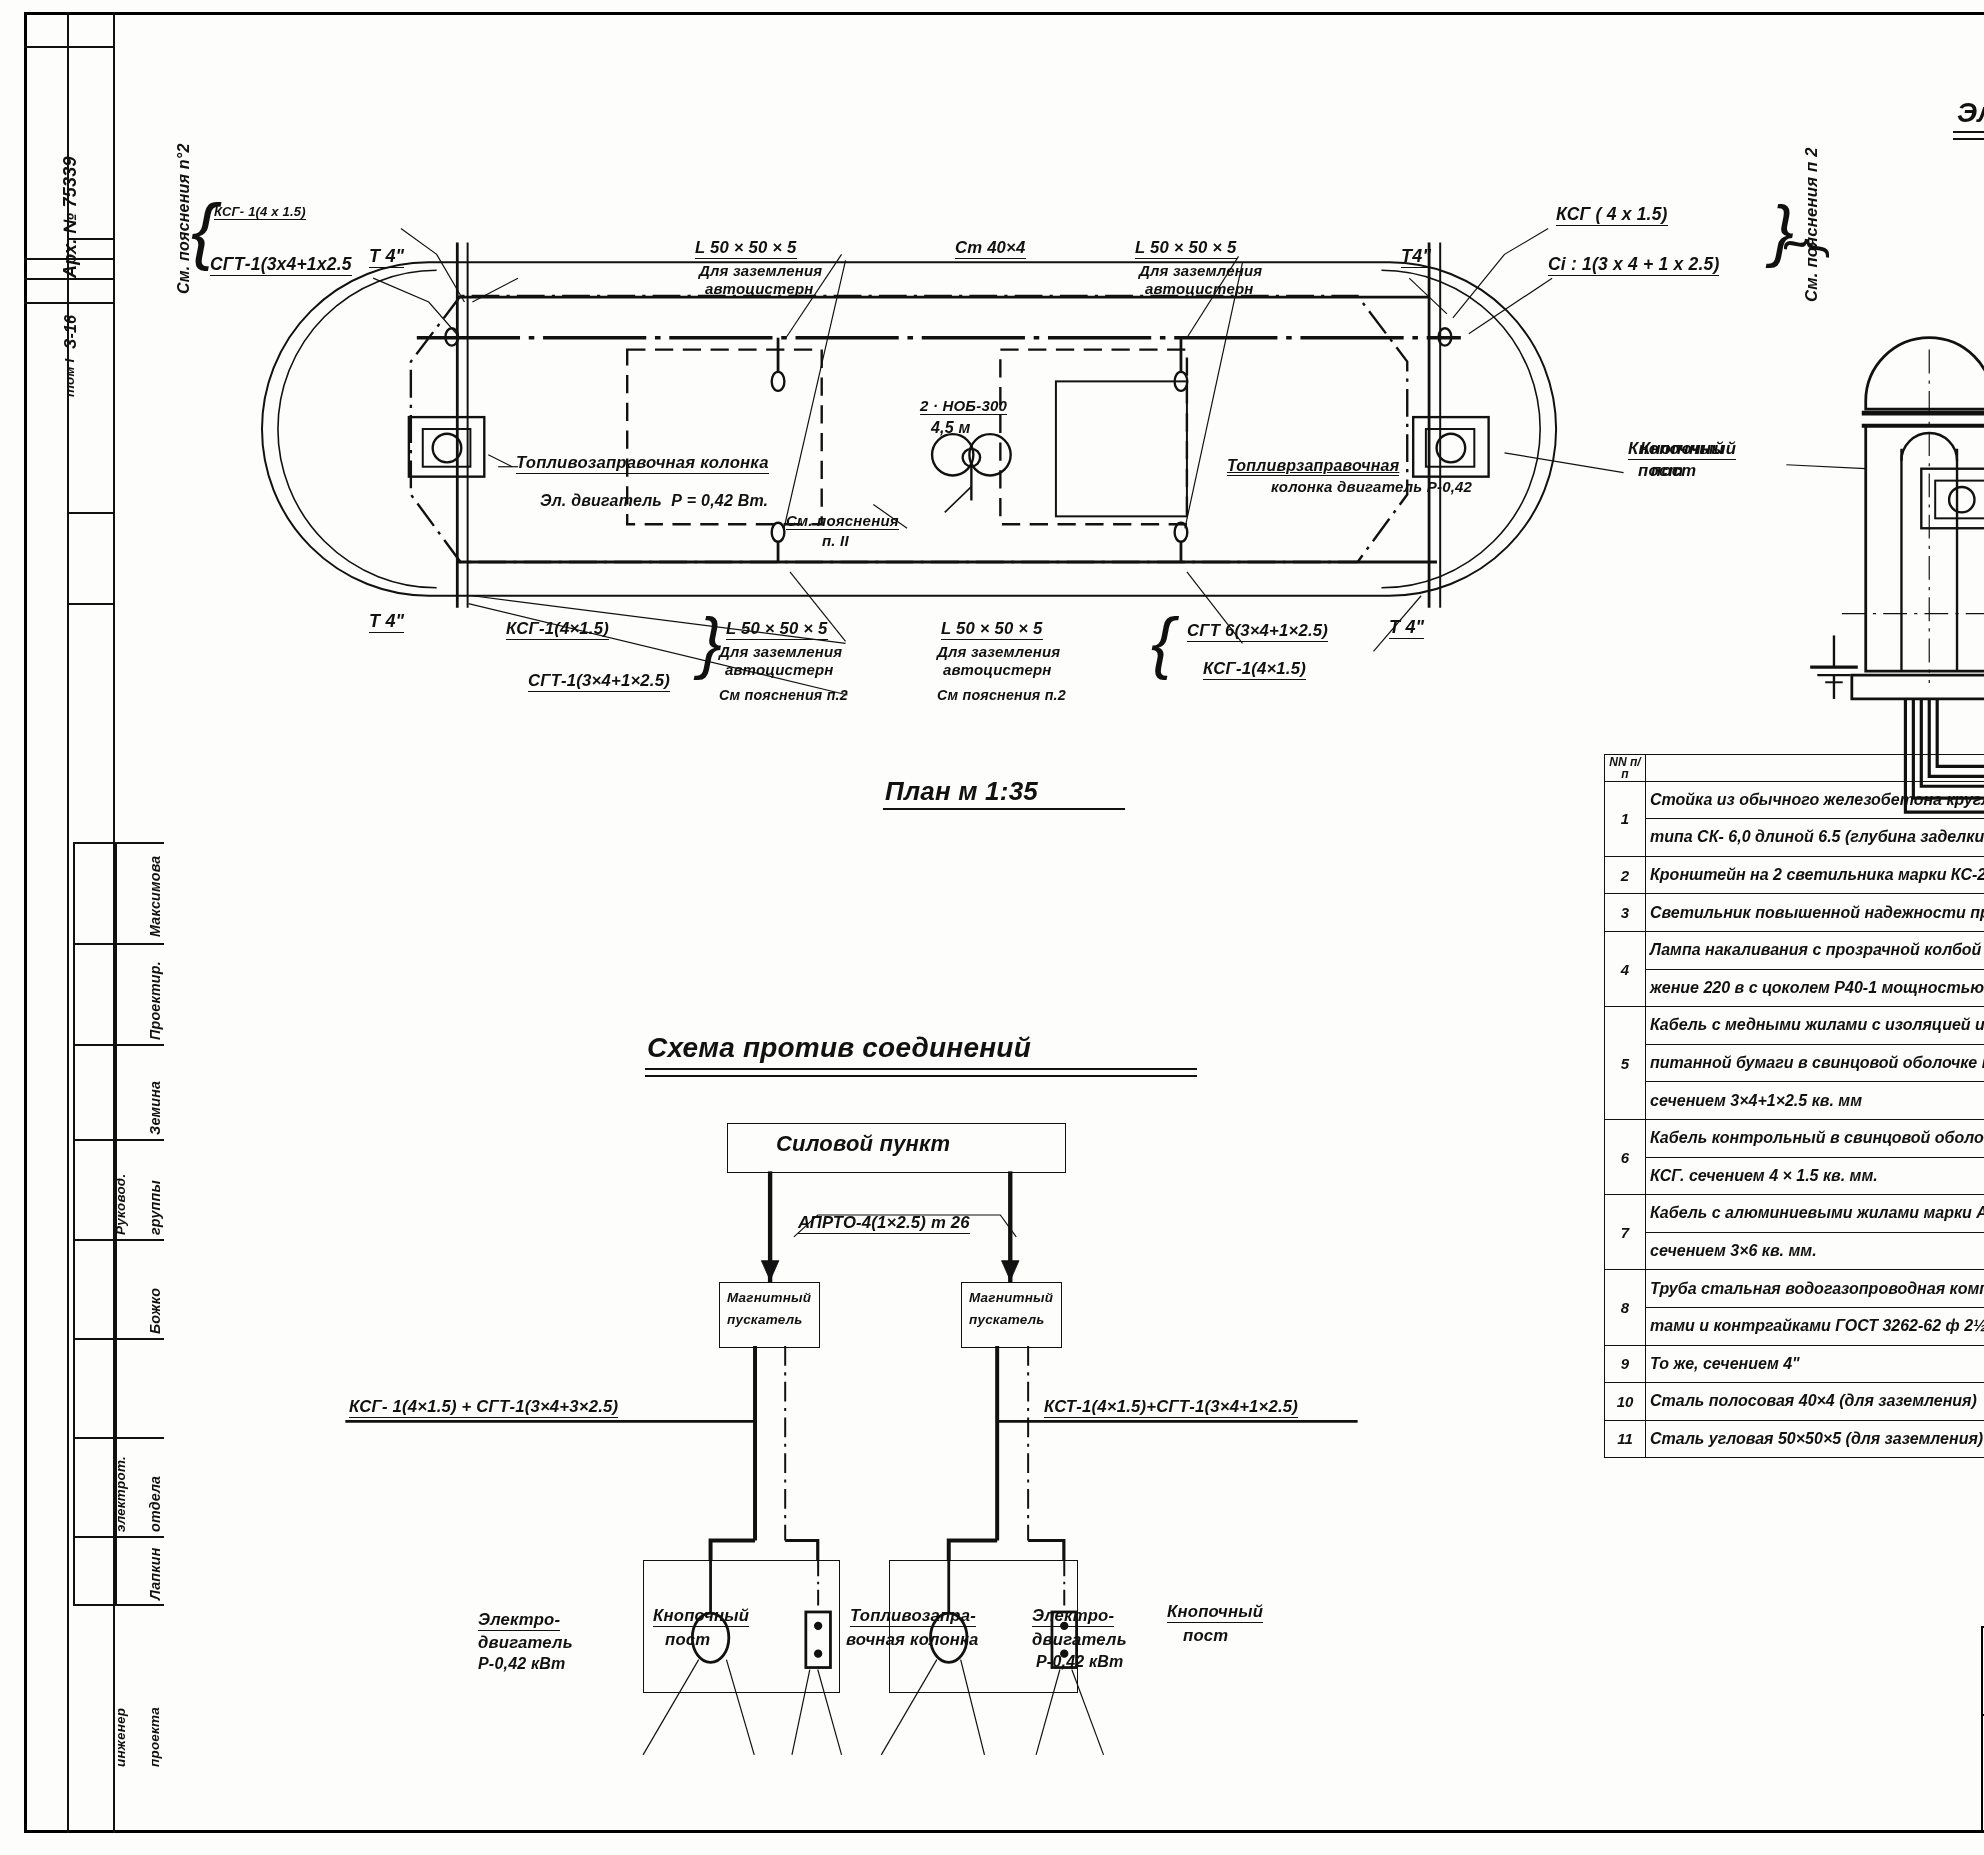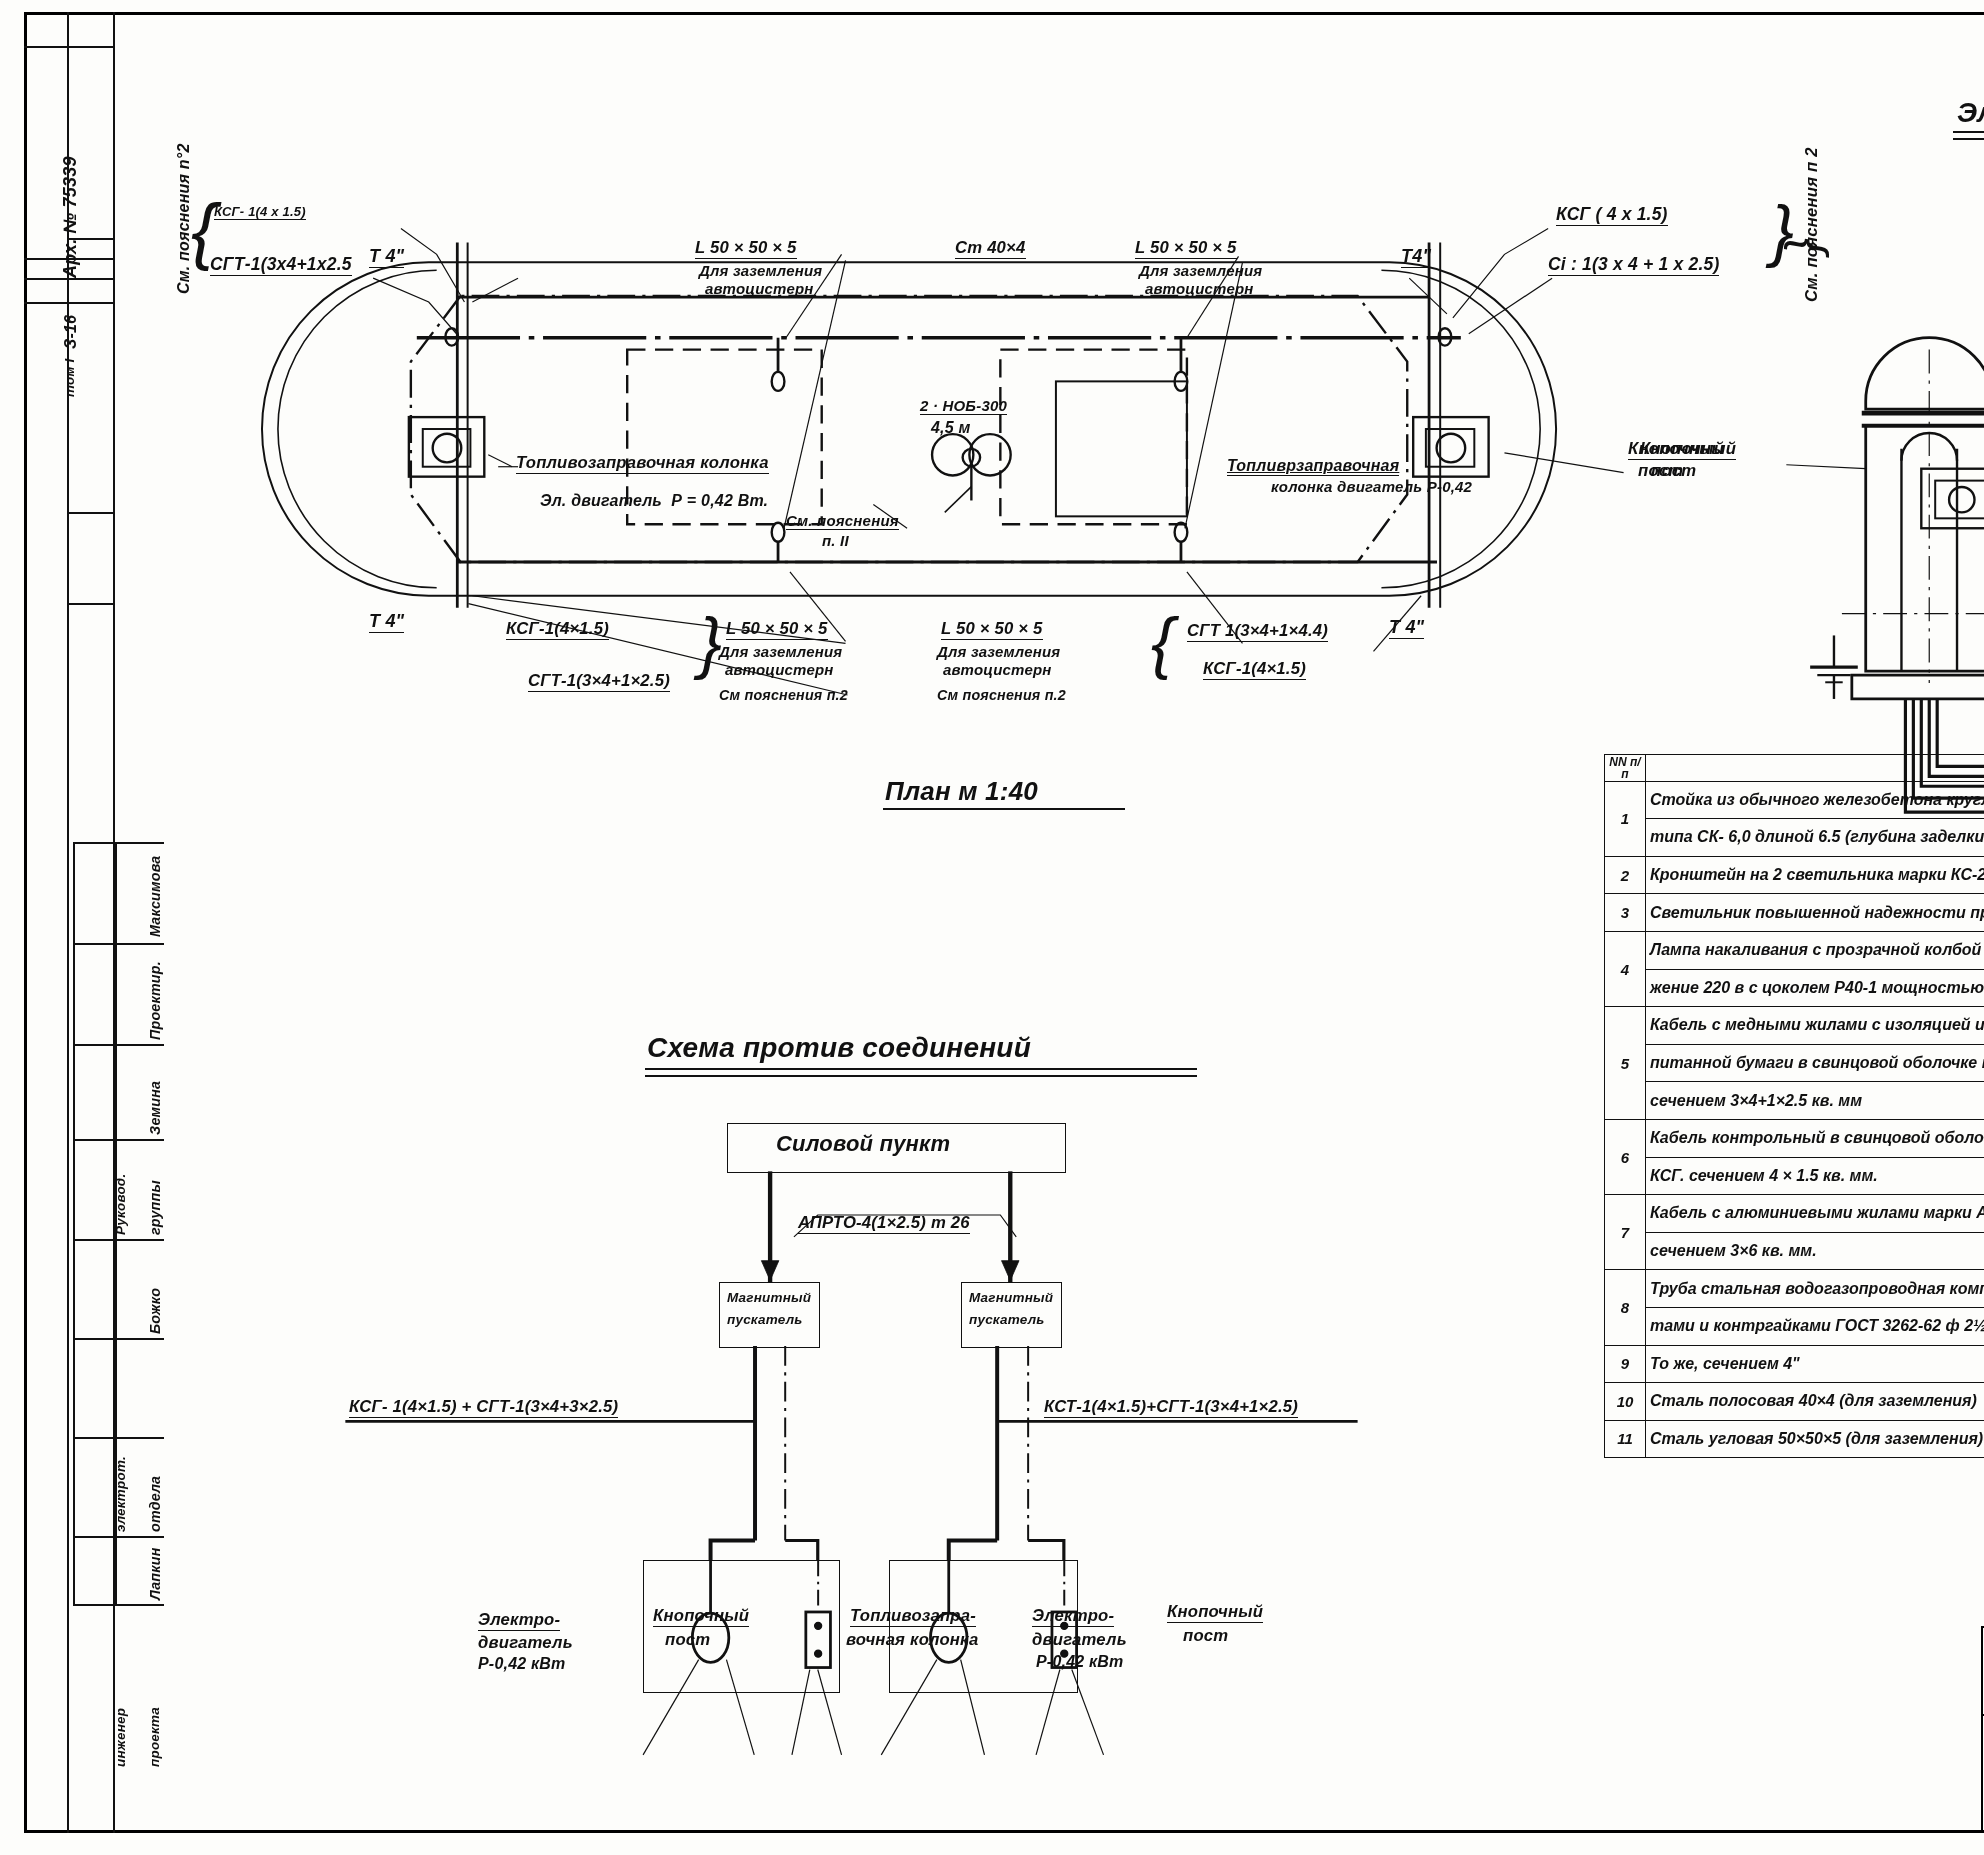--- a/index.html
+++ b/index.html
@@ -177,30 +177,30 @@
   <div class="txt ul" style="left:726px;top:619px;font-size:16.7px;">L 50 × 50 × 5</div>
   <div class="txt" style="left:719px;top:643px;font-size:15px;">Для заземления</div>
   <div class="txt" style="left:725px;top:661px;font-size:15px;">автоцистерн</div>
   <div class="txt" style="left:719px;top:687px;font-size:14.3px;">См пояснения п.2</div>
 
   <div class="txt ul" style="left:941px;top:619px;font-size:16.7px;">L 50 × 50 × 5</div>
   <div class="txt" style="left:937px;top:643px;font-size:15px;">Для заземления</div>
   <div class="txt" style="left:943px;top:661px;font-size:15px;">автоцистерн</div>
   <div class="txt" style="left:937px;top:687px;font-size:14.3px;">См пояснения п.2</div>
 
-  <div class="txt ul" style="left:1187px;top:621px;font-size:16.7px;">СГТ 1(3×4+1×4.4)</div>
+  <div class="txt ul" style="left:1187px;top:621px;font-size:16.7px;">СГТ 6(3×4+1×2.5)</div>
   <div class="txt ul" style="left:1203px;top:659px;font-size:16.7px;">КСГ-1(4×1.5)</div>
   <div class="txt ul" style="left:1389px;top:617px;font-size:18px;">Т 4"</div>
 
   <div class="txt" style="left:191px;top:187px;font-size:75px;font-weight:400;">{</div>
   <div class="txt" style="left:1771px;top:191px;font-size:69px;font-weight:400;">}</div>
   <div class="txt" style="left:699px;top:603px;font-size:69px;font-weight:400;">}</div>
   <div class="txt" style="left:1151px;top:603px;font-size:69px;font-weight:400;">{</div>
 
-  <div class="txt" style="left:885px;top:776px;font-size:26px;">План м 1:40</div>
+  <div class="txt" style="left:885px;top:776px;font-size:26px;">План м 1:35</div>
   <div class="title-under" style="left:883px;top:808px;width:242px;"></div>
 
   <div class="txt rot90" style="left:1802px;top:302px;font-size:16.7px;">См. пояснения п 2</div>
   <div class="txt rot90" style="left:1775px;top:254px;font-size:48px;font-weight:400;">}</div>
 
   <div class="txt" style="left:1957px;top:97px;font-size:28px;">Электрическая схема</div>
   <div class="dbl-under" style="left:1953px;top:131px;width:508px;"></div>
   <div class="dbl-under" style="left:1953px;top:138px;width:508px;"></div>
 
   <div class="txt ul" style="left:1640px;top:439px;font-size:16.7px;">Кнопочный</div>

